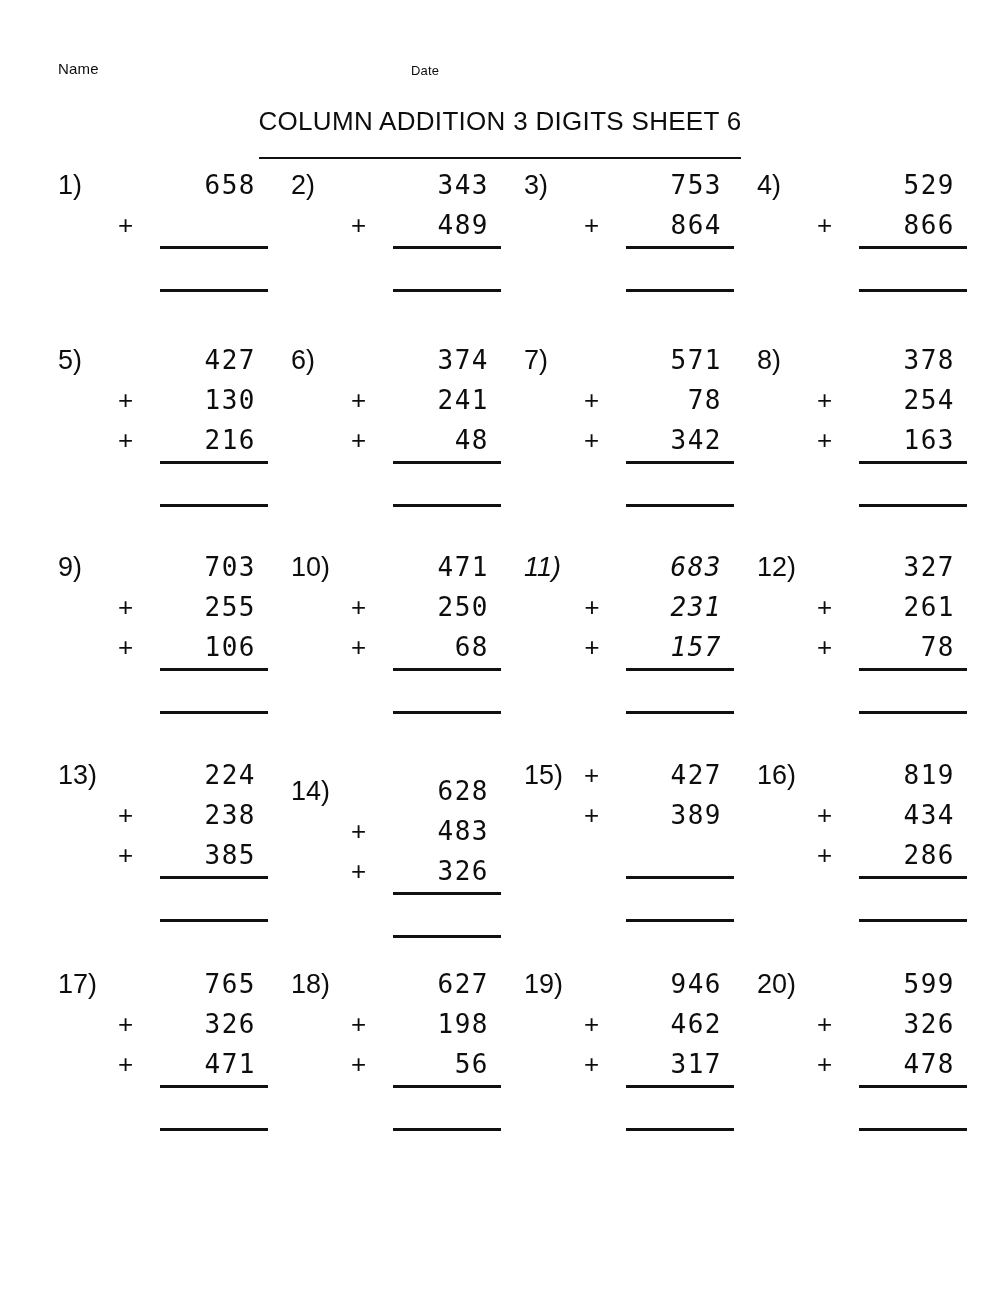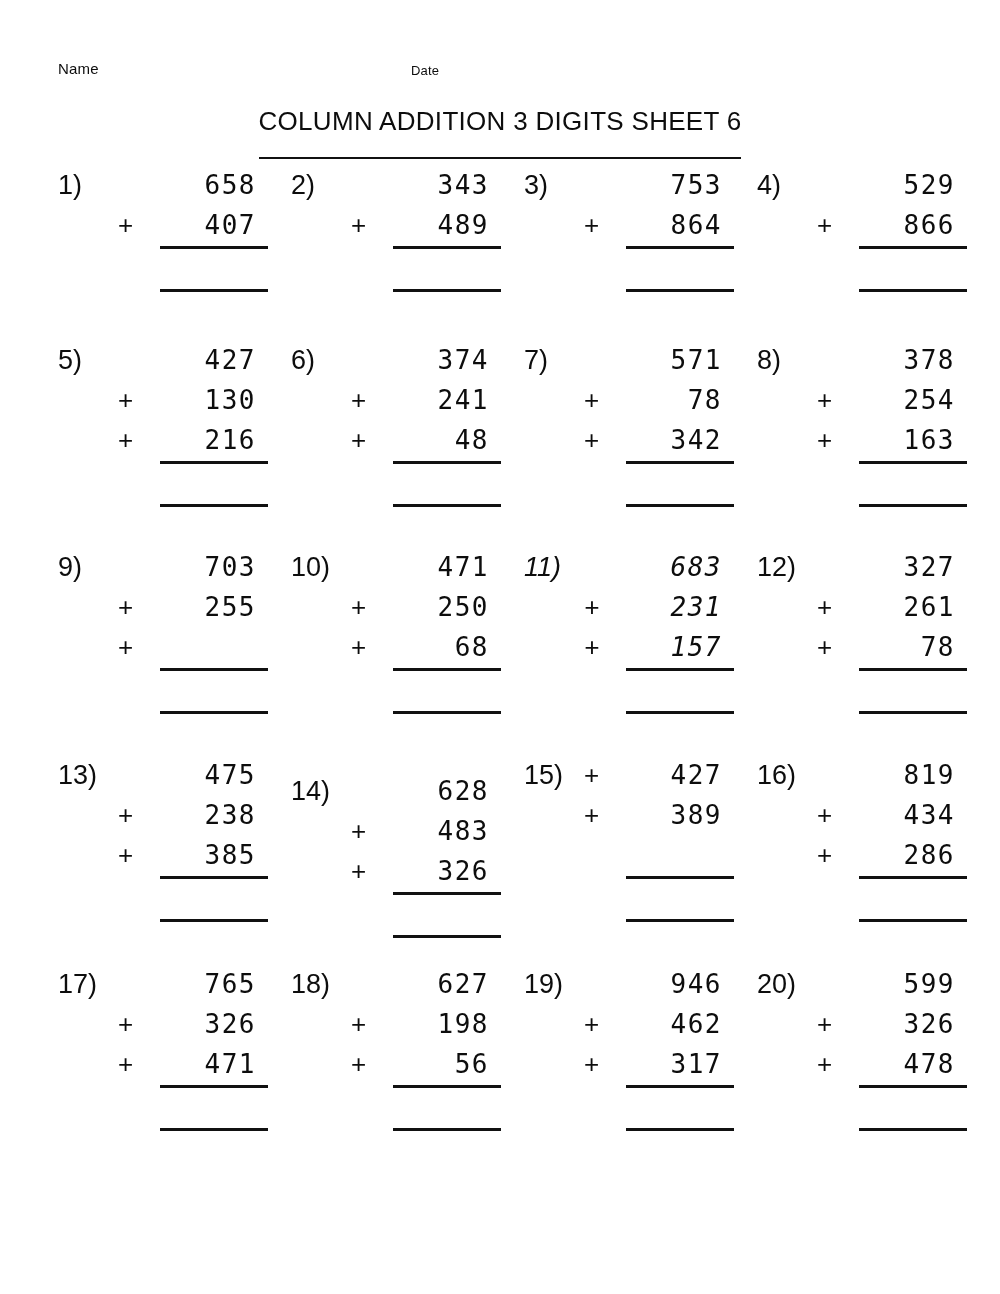--- a/index.html
+++ b/index.html
@@ -139,21 +139,20 @@
 <div id="problem-grid">
     <div class="problem-row" style="position: absolute; left: 0px; top: 0px; height: 135px;">
       <div class="problem" style="left: 58px;">
         <div class="prob-num">1)</div>
         <div class="rows">
           <div class="addend-row">
             <span class="num">658</span>
           </div>
           <div class="addend-row">
             <span class="plus">+</span>
-            <span class="num">407</span>
           </div>
         </div>
         <div class="rule rule-operand" style="top: 81px;"></div>
         <div class="rule rule-answer" style="top: 124px;"></div>
       </div>
       <div class="problem" style="left: 291px;">
         <div class="prob-num">2)</div>
         <div class="rows">
           <div class="addend-row">
             <span class="num">343</span>
@@ -275,20 +274,21 @@
         <div class="rows">
           <div class="addend-row">
             <span class="num">703</span>
           </div>
           <div class="addend-row">
             <span class="plus">+</span>
             <span class="num">255</span>
           </div>
           <div class="addend-row">
             <span class="plus">+</span>
+            <span class="num">106</span>
           </div>
         </div>
         <div class="rule rule-operand" style="top: 121px;"></div>
         <div class="rule rule-answer" style="top: 164px;"></div>
       </div>
       <div class="problem" style="left: 291px;">
         <div class="prob-num">10)</div>
         <div class="rows">
           <div class="addend-row">
             <span class="num">471</span>
@@ -340,21 +340,21 @@
         </div>
         <div class="rule rule-operand" style="top: 121px;"></div>
         <div class="rule rule-answer" style="top: 164px;"></div>
       </div>
     </div>
     <div class="problem-row" style="position: absolute; left: 0px; top: 590px; height: 170px;">
       <div class="problem" style="left: 58px;">
         <div class="prob-num">13)</div>
         <div class="rows">
           <div class="addend-row">
-            <span class="num">475</span>
+            <span class="num">224</span>
           </div>
           <div class="addend-row">
             <span class="plus">+</span>
             <span class="num">238</span>
           </div>
           <div class="addend-row">
             <span class="plus">+</span>
             <span class="num">385</span>
           </div>
         </div>

